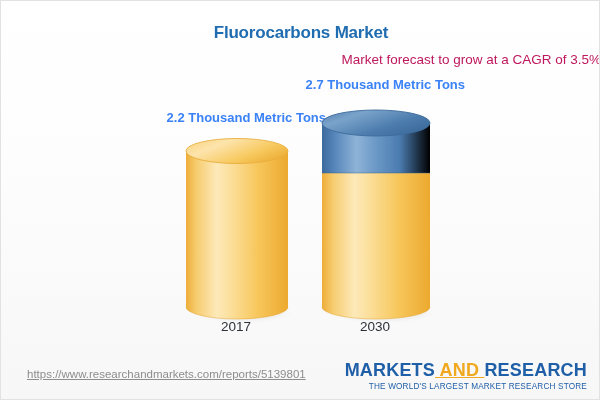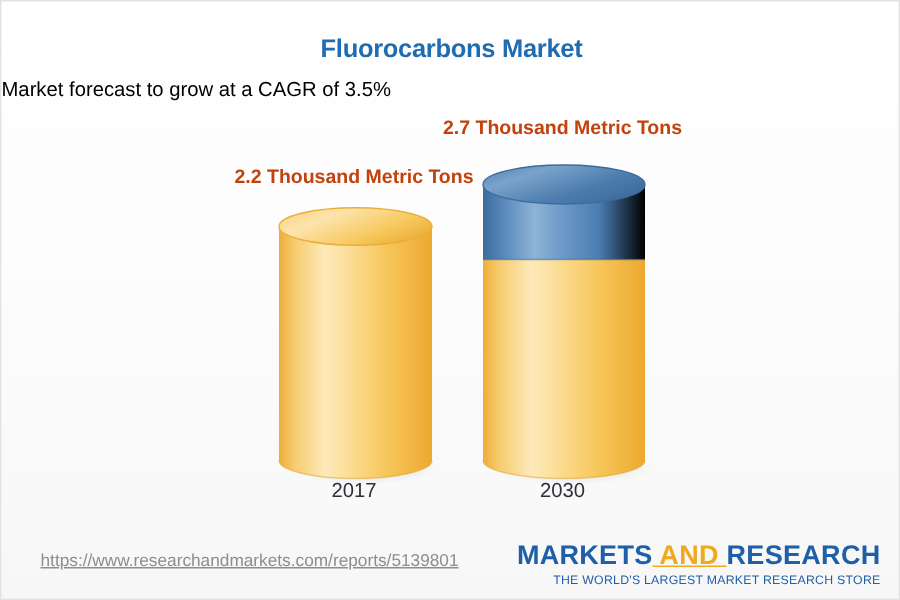--- a/index.html
+++ b/index.html
@@ -49,32 +49,32 @@
     font-weight: bold;
     color: #1f6cb0;
     letter-spacing: -0.2px;
   }
 
   .chart-subtitle {
     position: absolute;
     top: 51px;
     left: 0;
     width: 600px;
-    text-align: left;
+    text-align: right;
     font-size: 13.5px;
-    color: #000000;
+    color: #be185d;
   }
 
   
   .data-label {
     position: absolute;
-    text-align: center;
+    text-align: right;
     font-size: 13px;
     font-weight: bold;
-    color: #c2410c;
+    color: #3b82f6;
     line-height: 19px;
   }
   .data-label-2024 {
     left: 145px;
     top: 107px;
     width: 180px;
   }
   .data-label-2030 {
     left: 284px;
     top: 74px;

